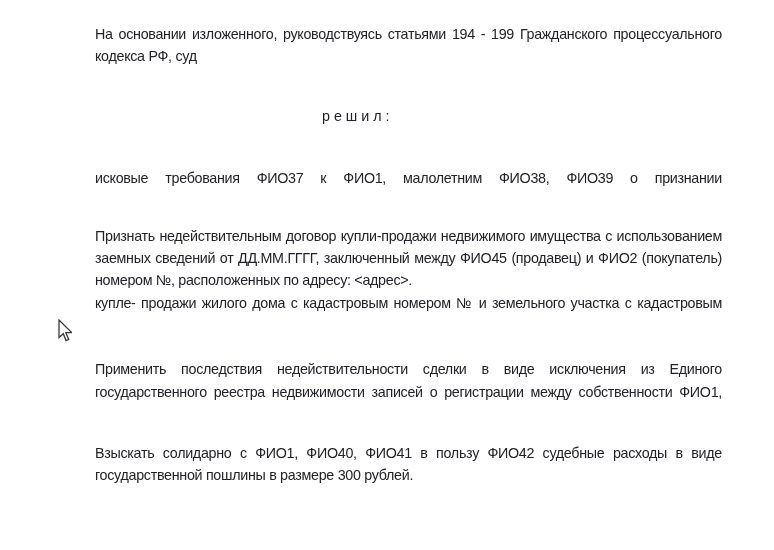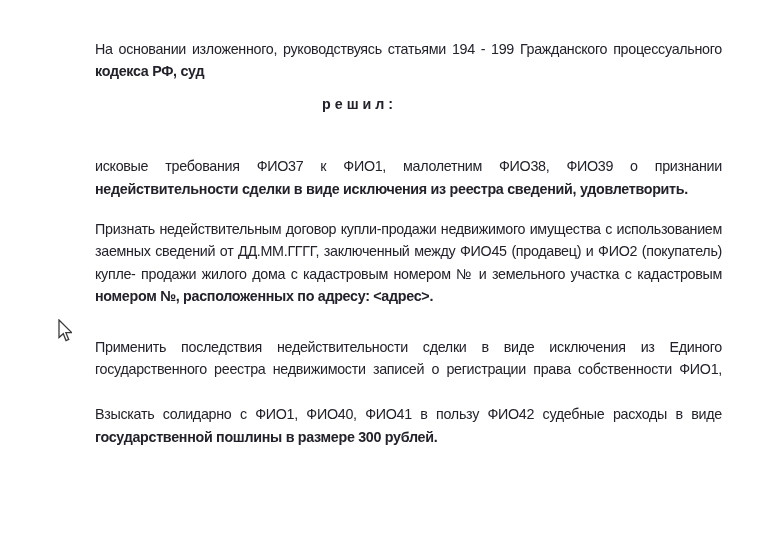--- a/index.html
+++ b/index.html
@@ -12,53 +12,51 @@
     width: 774px;
     height: 550px;
     background: #ffffff;
     overflow: hidden;
     font-family: "Liberation Sans", sans-serif;
     color: #22222a;
   }
   .content {
     position: absolute;
     left: 95px;
-    top: 38px;
+    top: 23px;
     width: 627px;
     font-size: 14.3px;
     line-height: 22.4px;
     letter-spacing: -0.3px;
   }
   .para {
     margin: 0;
     padding: 0;
   }
   .line {
     height: 22.4px;
     overflow: hidden;
     text-align: justify;
     text-align-last: justify;
     text-justify: inter-word;
     white-space: normal;
   }
   .line.last {
     text-align-last: left;
-    font-weight: bold;
   }
   .resolution {
-    margin-top: 10px;
+    margin-top: 37px;
     height: 22.4px;
     text-indent: 227px;
     letter-spacing: 0;
-    font-weight: bold;
   }
   .para-claims       { margin-top: 40px; }
-  .para-invalidate   { margin-top: 18px; }
-  .para-consequences { margin-top: 28px; }
-  .para-costs        { margin-top: 23px; }
+  .para-invalidate   { margin-top: 35px; }
+  .para-consequences { margin-top: 44px; }
+  .para-costs        { margin-top: 39px; }
   .cursor {
     position: absolute;
     left: 57px;
     top: 319px;
     width: 15px;
     height: 24px;
     pointer-events: none;
   }
 </style>
 </head>
@@ -69,33 +67,32 @@
 
     <div class="para para-intro">
       <div class="line">На основании изложенного, руководствуясь статьями 194 - 199 Гражданского процессуального</div>
       <div class="line last">кодекса РФ, суд</div>
     </div>
 
     <div class="resolution">р е ш и л :</div>
 
     <div class="para para-claims">
       <div class="line">исковые требования ФИО37 к ФИО1, малолетним ФИО38, ФИО39 о признании недействительной</div>
-      <div class="line last">недействительности сделки в виде исключения из реестра сведений, удовлетворить.</div>
     </div>
 
     <div class="para para-invalidate">
       <div class="line">Признать недействительным договор купли-продажи недвижимого имущества с использованием</div>
       <div class="line">заемных сведений от ДД.ММ.ГГГГ, заключенный между ФИО45 (продавец) и ФИО2 (покупатель) о</div>
+      <div class="line last">номером №, расположенных по адресу: &lt;адрес&gt;.</div>
       <div class="line">купле- продажи жилого дома с кадастровым номером № и земельного участка с кадастровым</div>
-      <div class="line last">номером №, расположенных по адресу: &lt;адрес&gt;.</div>
     </div>
 
     <div class="para para-consequences">
       <div class="line">Применить последствия недействительности сделки в виде исключения из Единого</div>
-      <div class="line">государственного реестра недвижимости записей о регистрации права собственности ФИО1,</div>
+      <div class="line">государственного реестра недвижимости записей о регистрации между собственности ФИО1,</div>
     </div>
 
     <div class="para para-costs">
       <div class="line">Взыскать солидарно с ФИО1, ФИО40, ФИО41 в пользу ФИО42 судебные расходы в виде</div>
       <div class="line last">государственной пошлины в размере 300 рублей.</div>
     </div>
 
   </div>
 
   <svg class="cursor" viewBox="0 0 15 24" xmlns="http://www.w3.org/2000/svg">

